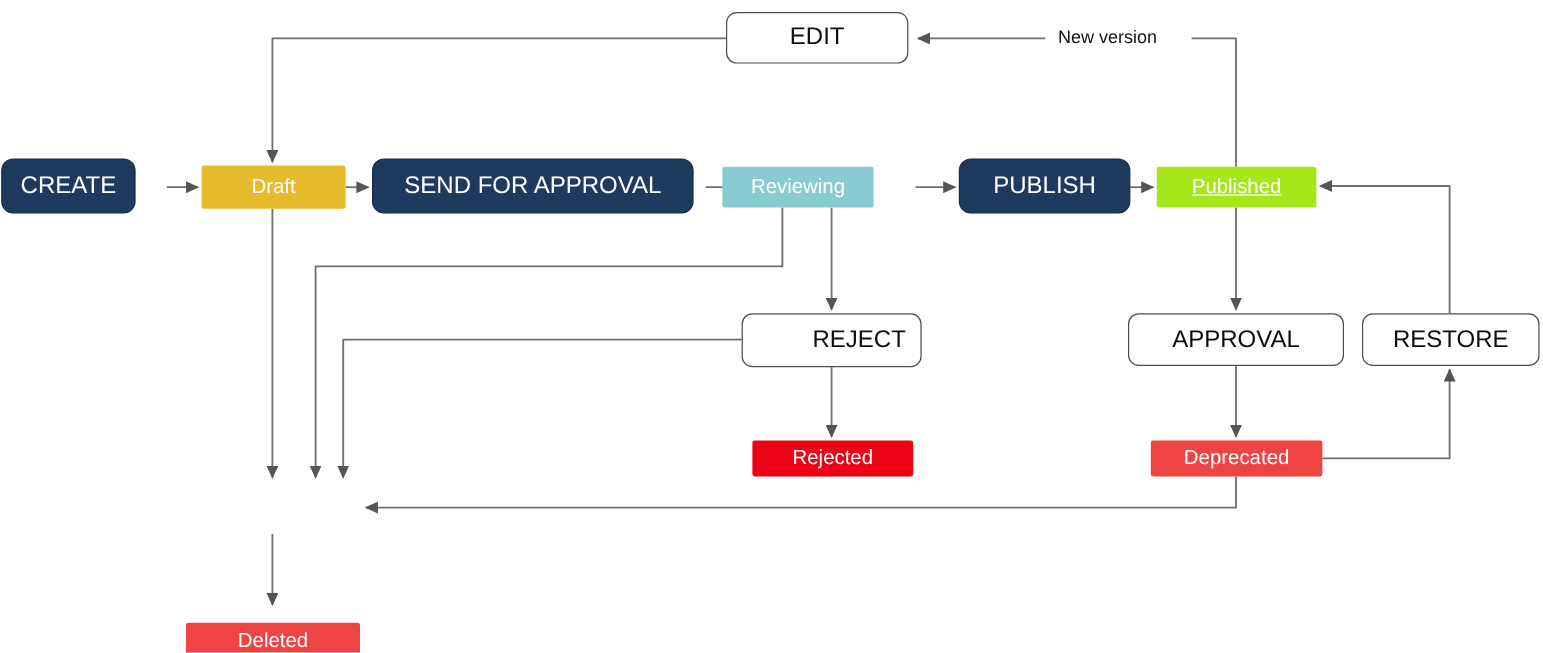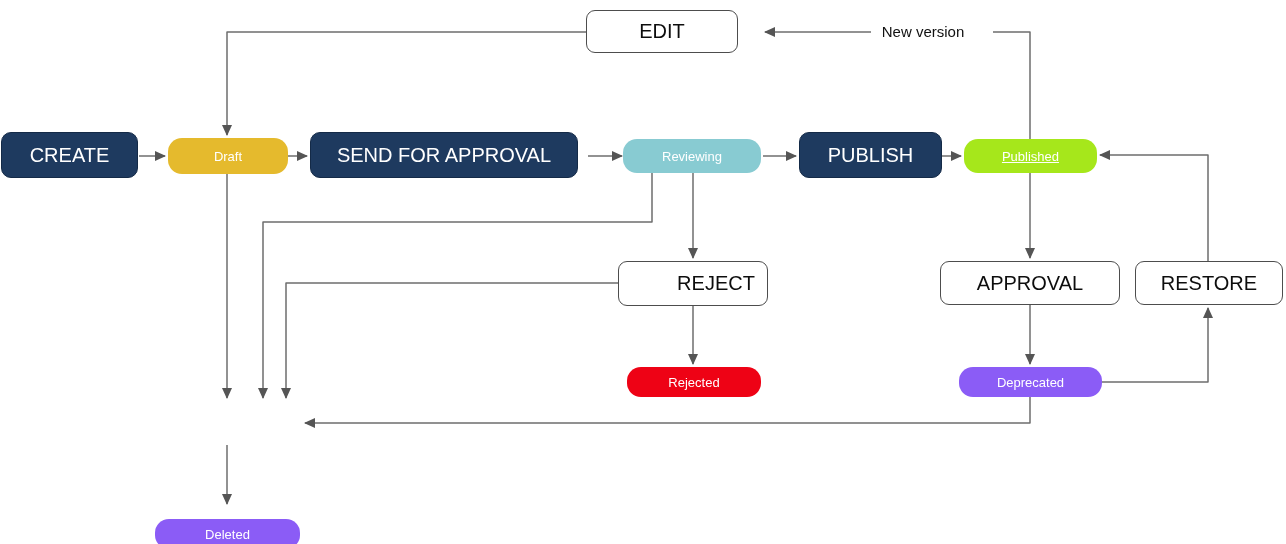--- a/index.html
+++ b/index.html
@@ -18,27 +18,27 @@
     font-size:19px;
     white-space:nowrap;
     text-align:center;
   }
   .navy{
     background:#1e3a5f;color:#ffffff;
     border:1px solid #142a47;border-radius:10px;
     font-size:20px;
   }
   .state{
-    color:#ffffff;border-radius:14px;font-size:13px;
+    color:#ffffff;border-radius:2px;font-size:17px;
   }
   .gold{background:#e5ba2d;}
   .teal{background:#88cbd2;}
   .green{background:#a6e71b;}
   .red{background:#ee0215;}
-  .gray{background:#8b5cf6;}
+  .gray{background:#ef4444;}
   .outline{
     background:#ffffff;color:#0d0d0d;
     border:1.5px solid #4d4d4d;border-radius:9px;
     font-size:20px;
   }
   .edge-label{
     position:absolute;
     font-size:15px;color:#111111;
     background:#ffffff;
     text-align:center;
@@ -72,33 +72,33 @@
       <path d="M1102 382 L1208 382 L1208 308" marker-end="url(#arrow)"></path>
       <path d="M1208 261 L1208 155 L1100 155" marker-end="url(#arrow)"></path>
       <path d="M227 174 L227 398" marker-end="url(#arrow)"></path>
       <path d="M652 173 L652 222 L263 222 L263 398" marker-end="url(#arrow)"></path>
       <path d="M618 283 L286 283 L286 398" marker-end="url(#arrow)"></path>
       <path d="M1030 397 L1030 423 L305 423" marker-end="url(#arrow)"></path>
       <path d="M227 445 L227 504" marker-end="url(#arrow)"></path>
     </g>
   </svg>
 
-  <div class="node navy" style="left:1px;top:132px;width:137px;height:46px;">CREATE</div>
+  <div class="node navy" style="left:1px;top:132px;width:112px;height:46px;">CREATE</div>
 
   <div class="node state gold" style="left:168px;top:138px;width:120px;height:36px;">Draft</div>
 
   <div class="node navy" style="left:310px;top:132px;width:268px;height:46px;">SEND FOR APPROVAL</div>
 
-  <div class="node state teal" style="left:623px;top:139px;width:138px;height:34px;">Reviewing</div>
+  <div class="node state teal" style="left:602px;top:139px;width:126px;height:34px;">Reviewing</div>
 
   <div class="node navy" style="left:799px;top:132px;width:143px;height:46px;">PUBLISH</div>
 
   <div class="node state green" style="left:964px;top:139px;width:133px;height:34px;text-decoration:underline;">Published</div>
 
-  <div class="node outline" style="left:586px;top:10px;width:152px;height:43px;">EDIT</div>
+  <div class="node outline" style="left:605px;top:10px;width:152px;height:43px;">EDIT</div>
 
   <div class="edge-label" style="left:873px;top:23px;width:100px;">New version</div>
 
   <div class="node outline" style="left:618px;top:261px;width:150px;height:45px;padding-left:46px;">REJECT</div>
 
   <div class="node state red" style="left:627px;top:367px;width:134px;height:30px;">Rejected</div>
 
   <div class="node outline" style="left:940px;top:261px;width:180px;height:44px;">APPROVAL</div>
 
   <div class="node outline" style="left:1135px;top:261px;width:148px;height:44px;">RESTORE</div>

